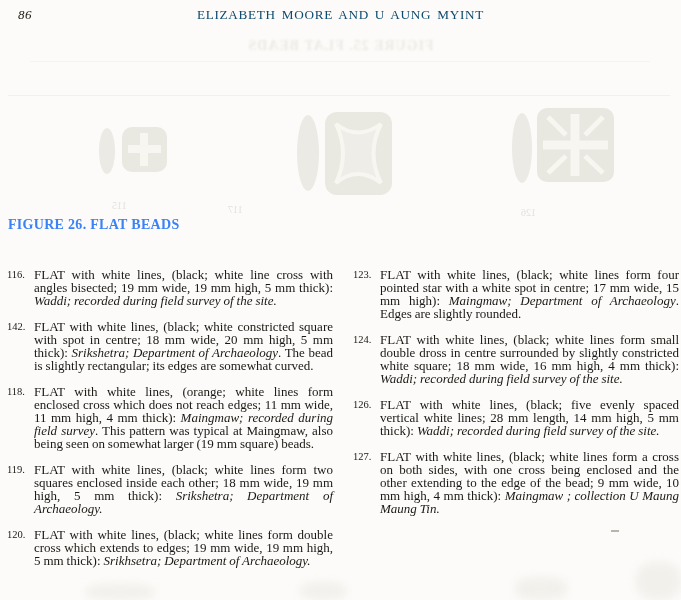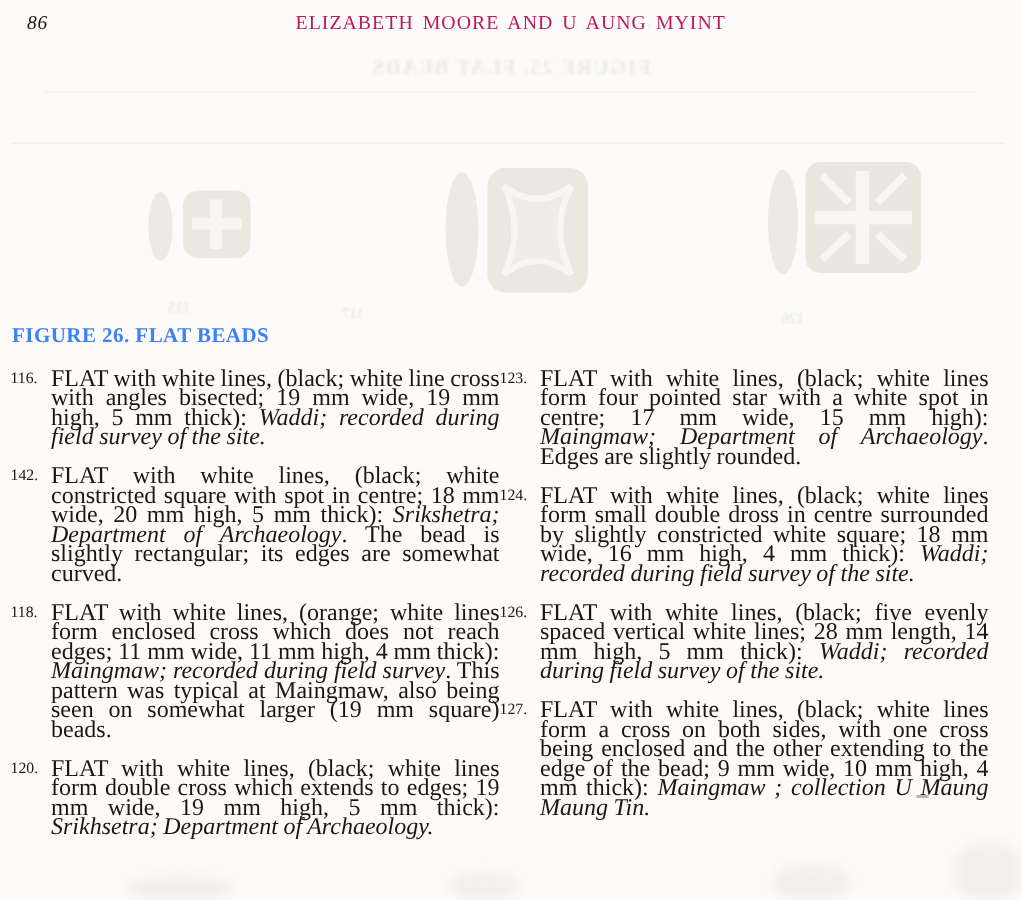--- a/index.html
+++ b/index.html
@@ -7,45 +7,45 @@
     width:681px;height:600px;position:relative;overflow:hidden;
     background:#fcfbf9;
     font-family:"Liberation Serif", serif;
     color:#1b1814;
   }
   .page{position:absolute;inset:0;}
 
   
   .pageno{position:absolute;left:18px;top:7px;font-size:13px;letter-spacing:.5px;font-style:italic;}
   .htitle{position:absolute;left:0;right:0;top:7px;text-align:center;
-    font-size:13.2px;letter-spacing:.7px;word-spacing:2px;color:#be185d;}
+    font-size:13.2px;letter-spacing:.7px;word-spacing:2px;color:#0c4a6e;}
 
   
   .ghost-layer{position:absolute;inset:0;pointer-events:none;}
   .ghost-title{
     position:absolute;left:0;right:0;top:38px;text-align:center;
     font-weight:bold;font-size:14px;letter-spacing:1px;
     color:#e7e5df;transform:scaleX(-1);filter:blur(1.2px);opacity:.8;
   }
   .gline{position:absolute;height:1px;background:#efeeea;}
   .gnum{position:absolute;font-size:10px;color:#e3e1da;transform:scaleX(-1);
     filter:blur(.7px);}
   .smudge{position:absolute;background:#edebe5;filter:blur(4px);opacity:.65;border-radius:40%;}
   .straydash{position:absolute;left:611px;top:530px;width:8px;height:2px;background:#b9b5ae;filter:blur(.4px);}
 
   
   .figheading{position:absolute;left:8px;top:217px;margin:0;
     font-size:14px;font-weight:bold;letter-spacing:.3px;color:#3b82f6;}
 
   
-  .cols{position:absolute;left:7px;top:246px;width:672px;display:flex;}
+  .cols{position:absolute;left:7px;top:268px;width:672px;display:flex;gap:20px;justify-content:flex-end;}
   .col{width:326px;}
   .entry{display:flex;margin:0 0 13px 0;}
   .num{flex:none;width:27px;font-size:10.5px;line-height:13px;color:#1b1814;}
-  .etext{flex:1;margin:0;font-size:16px;line-height:13px;text-align:justify;
+  .etext{flex:1;margin:0;font-size:13px;line-height:13px;text-align:justify;
     word-spacing:-0.3px;color:#1b1814;}
   .etext .it{font-style:italic;}
 </style>
 </head>
 <body>
 
 <div class="page">
 
   <span class="pageno">86</span>
   <div class="htitle">ELIZABETH MOORE AND U AUNG MYINT</div>
@@ -98,20 +98,24 @@
         </div>
         <div class="entry">
           <span class="num">142.</span>
           <p class="etext"><span>FLAT with white lines, (black; white constricted square with spot in centre; 18 mm wide, 20 mm high, 5 mm thick): </span><span class="it">Srikshetra; Department of Archaeology</span><span>. The bead is slightly rectangular; its edges are somewhat curved.</span></p>
         </div>
         <div class="entry">
           <span class="num">118.</span>
           <p class="etext"><span>FLAT with white lines, (orange; white lines form enclosed cross which does not reach edges; 11 mm wide, 11 mm high, 4 mm thick): </span><span class="it">Maingmaw; recorded during field survey</span><span>. This pattern was typical at Maingmaw, also being seen on somewhat larger (19 mm square) beads.</span></p>
         </div>
         <div class="entry">
+          <span class="num">119.</span>
+          <p class="etext"><span>FLAT with white lines, (black; white lines form two squares enclosed inside each other; 18 mm wide, 19 mm high, 5 mm thick): </span><span class="it">Srikshetra; Department of Archaeology.</span></p>
+        </div>
+        <div class="entry">
           <span class="num">120.</span>
           <p class="etext"><span>FLAT with white lines, (black; white lines form double cross which extends to edges; 19 mm wide, 19 mm high, 5 mm thick): </span><span class="it">Srikhsetra; Department of Archaeology.</span></p>
         </div>
       </div>
     <div class="col">
         <div class="entry">
           <span class="num">123.</span>
           <p class="etext"><span>FLAT with white lines, (black; white lines form four pointed star with a white spot in centre; 17 mm wide, 15 mm high): </span><span class="it">Maingmaw; Department of Archaeology</span><span>. Edges are slightly rounded.</span></p>
         </div>
         <div class="entry">

